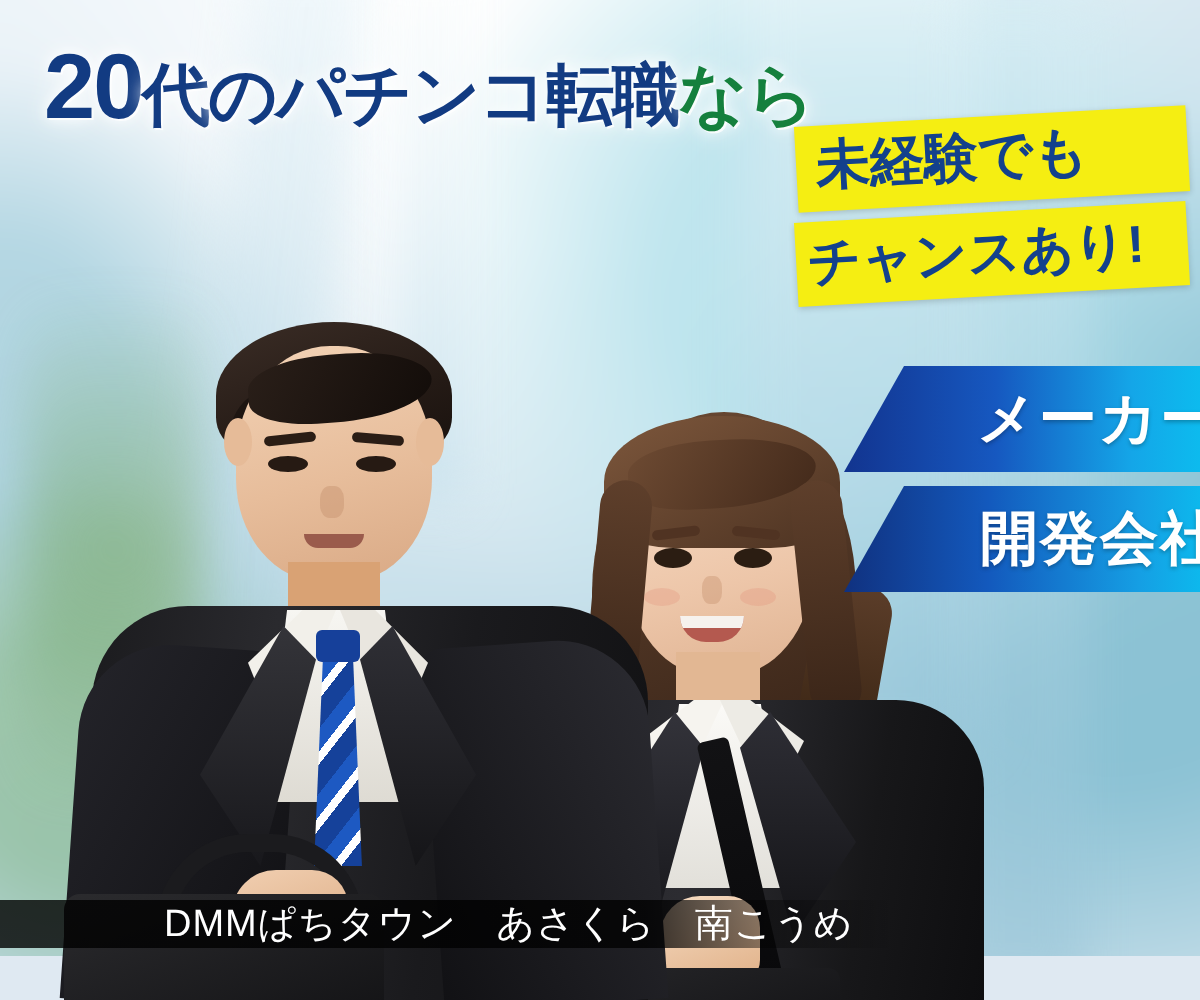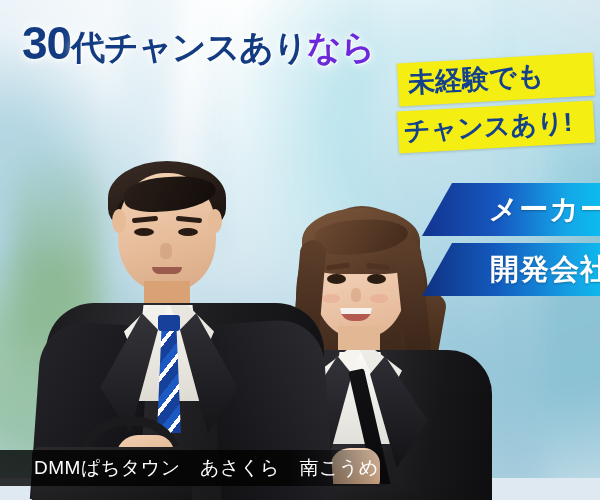--- a/index.html
+++ b/index.html
@@ -97,21 +97,21 @@
 
   
   .headline{
     position:absolute;left:22px;top:16px;
     font-size:40px;font-weight:bold;letter-spacing:-1px;
     color:#123b82;white-space:nowrap;
     text-shadow:0 0 7px rgba(255,255,255,.95),0 0 14px rgba(255,255,255,.9),1px 1px 0 rgba(255,255,255,.8);
   }
   .headline .h-num{font-size:46px;color:#123b82;}
   .headline .h-sm{font-size:34px;}
-  .headline .h-blue{color:#6d28d9;}
+  .headline .h-blue{color:#15803d;}
 
   
   .logo{
     position:absolute;left:20px;top:68px;
     font-size:66px;line-height:1;font-weight:bold;font-style:italic;
     letter-spacing:-2px;white-space:nowrap;
     color:#13418c;
     text-shadow:0 0 9px rgba(255,255,255,.98),0 0 18px rgba(255,255,255,.9),2px 2px 0 rgba(255,255,255,.7);
   }
   .logo .up-u{position:relative;color:#2ba7e6;display:inline-block;}
@@ -148,23 +148,23 @@
     text-shadow:0 1px 2px rgba(0,0,0,.28);
   }
   .bn1{background:linear-gradient(90deg,#12348f 0%,#1658c0 38%,#14a6e8 72%,#08c8f2 100%);}
   .bn2{background:linear-gradient(90deg,#4412d6 0%,#3b35dd 32%,#2f6fe0 68%,#2f9fe8 100%);}
   .bn3{background:linear-gradient(90deg,#10317f 0%,#1359bd 36%,#159fe4 74%,#07caf3 100%);text-align:center;}
   .bn4{background:linear-gradient(90deg,#6b0fe0 0%,#4a2ce0 30%,#2f6ee4 70%,#2f9fe8 100%);}
   .bn5{background:linear-gradient(90deg,#0d43c8 0%,#1470e0 34%,#10b4ee 72%,#05dcfa 100%);}
 
   
   .caption{
-    position:absolute;left:0;top:450px;width:400px;height:36px;
+    position:absolute;left:0;top:450px;width:400px;height:24px;
     background:linear-gradient(90deg,rgba(0,0,0,.80) 0%,rgba(0,0,0,.78) 72%,rgba(0,0,0,0) 100%);
-    display:flex;align-items:center;
+    display:flex;align-items:center;padding-left:48px;
   }
   .caption .cap-text{
     color:#ffffff;font-size:19px;letter-spacing:.5px;
     padding-left:34px;white-space:pre;
   }
 </style>
 </head>
 <body>
 
 <div id="ad">
@@ -231,21 +231,21 @@
     <div class="m-tie"></div>
     <div class="m-tieknot"></div>
     <div class="m-lapelL"></div>
     <div class="m-lapelR"></div>
     <div class="m-baghandle"></div>
     <div class="m-hand"></div>
     <div class="m-bag"></div>
 
   </div>
 
-  <div class="headline"><span class="h-num">30</span><span class="h-sm">代</span><span class="h-sm">チャンスあり</span><span class="h-sm h-blue">なら</span></div>
+  <div class="headline"><span class="h-num">20</span><span class="h-sm">代</span><span class="h-sm">のパチンコ転職</span><span class="h-sm h-blue">なら</span></div>
 
 
   <div class="badge">
     <div class="badge-row r1">未経験でも</div>
     <div class="badge-row r2">チャンスあり!</div>
   </div>
 
   <div class="banners">
     <div class="banner bn1">
       <span class="b-label">メーカー</span>

